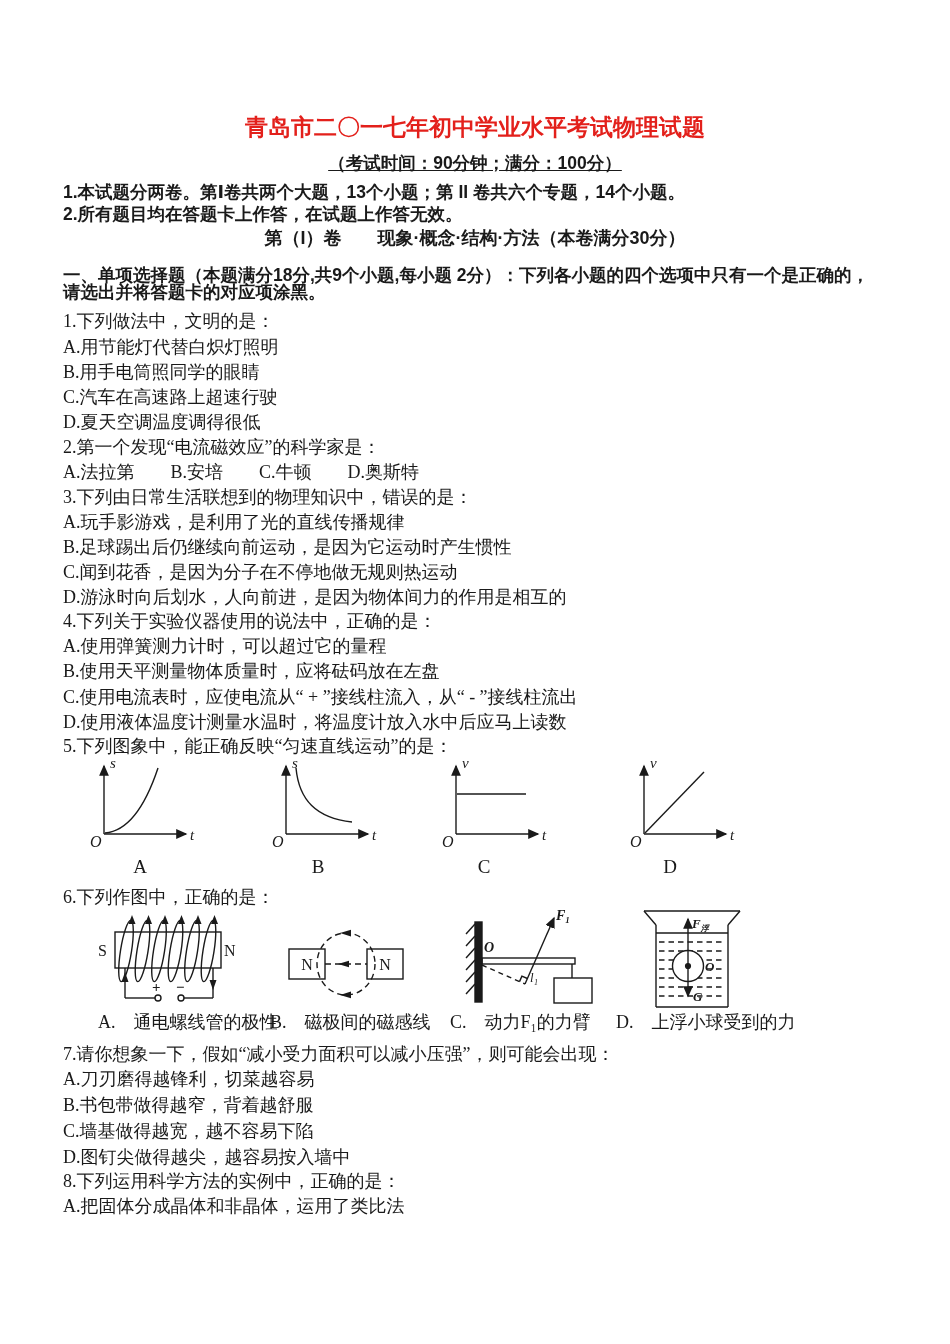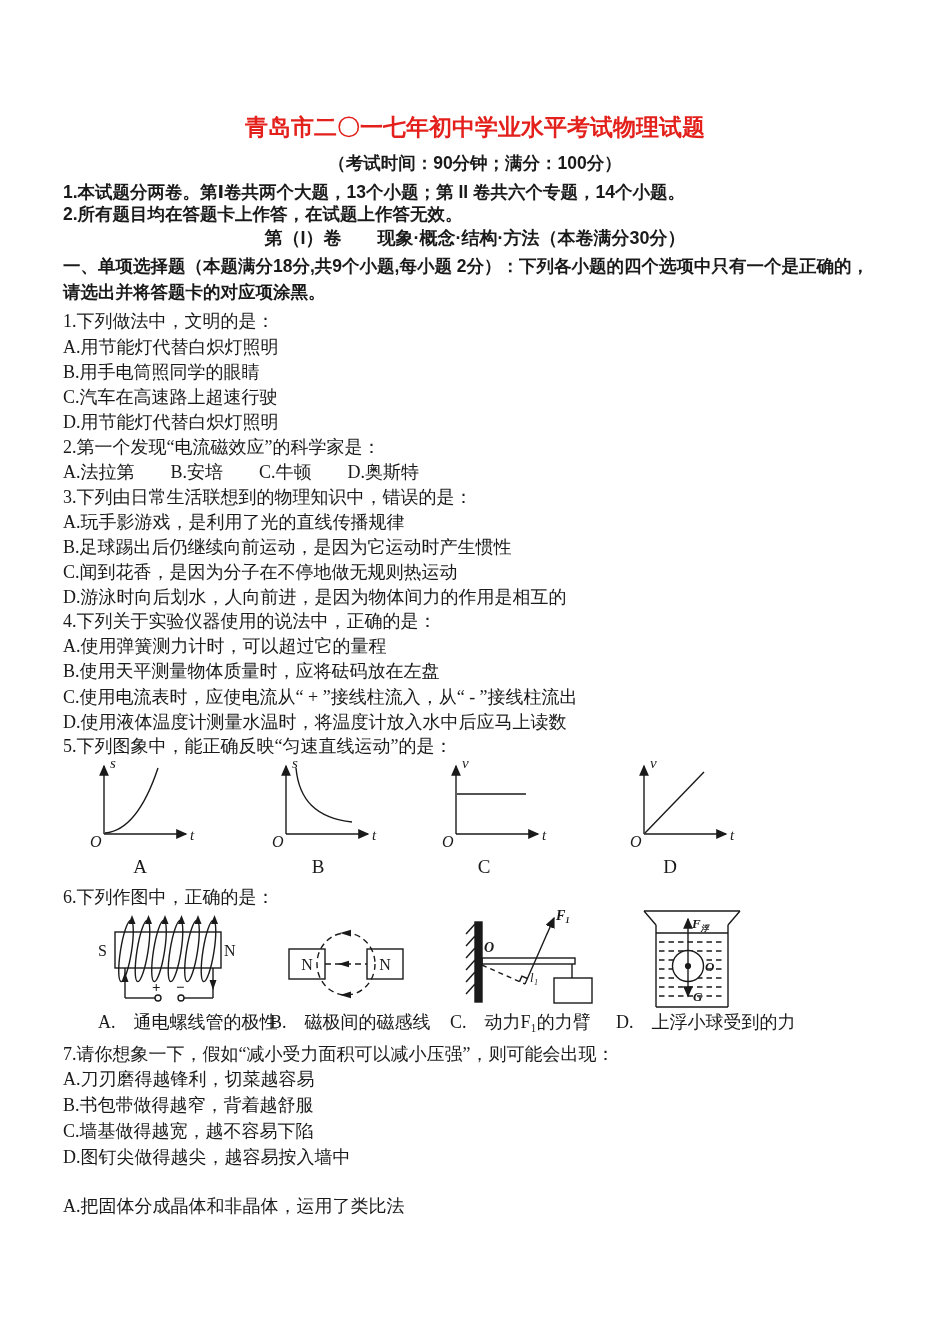--- a/index.html
+++ b/index.html
@@ -25,32 +25,32 @@
 
   <svg width="0" height="0" style="position:absolute">
     <defs>
       <marker id="ah" markerWidth="9" markerHeight="8" refX="7" refY="3.5" orient="auto">
         <path d="M0,0 L8,3.5 L0,7 Z" fill="#1a1a1a" stroke="none"></path>
       </marker>
     </defs>
   </svg>
 
   <div class="ln ctr title" style="top:116px;color:#e3201b;">青岛市二〇一七年初中学业水平考试物理试题</div>
-  <div class="ln ctr bsans" style="top:152px;">（考试时间：90分钟；满分：100分）</div>
+  <div class="ln ctr bsans" style="top:152px;text-decoration:underline;">（考试时间：90分钟；满分：100分）</div>
   <div class="ln bsans" style="top:181px;">1.本试题分两卷。第Ⅰ卷共两个大题，13个小题；第 II 卷共六个专题，14个小题。</div>
   <div class="ln bsans" style="top:203px;">2.所有题目均在答题卡上作答，在试题上作答无效。</div>
   <div class="ln ctr bsans" style="top:227px;font-size:18px;">第（I）卷　　现象·概念·结构·方法（本卷满分30分）</div>
-  <div class="ln bsans" style="top:255px;">一、单项选择题（本题满分18分,共9个小题,每小题 2分）：下列各小题的四个选项中只有一个是正确的，</div>
+  <div class="ln bsans" style="top:264px;">一、单项选择题（本题满分18分,共9个小题,每小题 2分）：下列各小题的四个选项中只有一个是正确的，</div>
   <div class="ln bsans" style="top:281px;">请选出并将答题卡的对应项涂黑。</div>
 
   <div class="ln" style="top:310px;">1.下列做法中，文明的是：</div>
   <div class="ln" style="top:336px;">A.用节能灯代替白炽灯照明</div>
   <div class="ln" style="top:361px;">B.用手电筒照同学的眼睛</div>
   <div class="ln" style="top:386px;">C.汽车在高速路上超速行驶</div>
-  <div class="ln" style="top:411px;">D.用节能灯代替白炽灯照明</div>
+  <div class="ln" style="top:411px;">D.夏天空调温度调得很低</div>
 
   <div class="ln" style="top:436px;">2.第一个发现“电流磁效应”的科学家是：</div>
   <div class="ln" style="top:461px;">A.法拉第　　B.安培　　C.牛顿　　D.奥斯特</div>
 
   <div class="ln" style="top:486px;">3.下列由日常生活联想到的物理知识中，错误的是：</div>
   <div class="ln" style="top:536px;">B.足球踢出后仍继续向前运动，是因为它运动时产生惯性</div>
   <div class="ln" style="top:511px;">A.玩手影游戏，是利用了光的直线传播规律</div>
   <div class="ln" style="top:561px;">C.闻到花香，是因为分子在不停地做无规则热运动</div>
   <div class="ln" style="top:586px;">D.游泳时向后划水，人向前进，是因为物体间力的作用是相互的</div>
 
@@ -202,15 +202,16 @@
   <div class="cap" style="left:270px;top:1010px;">B.　磁极间的磁感线</div>
   <div class="cap" style="left:450px;top:1010px;">C.　动力F₁的力臂</div>
   <div class="cap" style="left:616px;top:1010px;">D.　上浮小球受到的力</div>
 
   <div class="ln" style="top:1043px;">7.请你想象一下，假如“减小受力面积可以减小压强”，则可能会出现：</div>
   <div class="ln" style="top:1068px;">A.刀刃磨得越锋利，切菜越容易</div>
   <div class="ln" style="top:1094px;">B.书包带做得越窄，背着越舒服</div>
   <div class="ln" style="top:1120px;">C.墙基做得越宽，越不容易下陷</div>
   <div class="ln" style="top:1146px;">D.图钉尖做得越尖，越容易按入墙中</div>
 
+  <div class="ln" style="top:1170px;">8.下列运用科学方法的实例中，正确的是：</div>
   <div class="ln" style="top:1195px;">A.把固体分成晶体和非晶体，运用了类比法</div>
 
 </div>
 
 </body></html>

